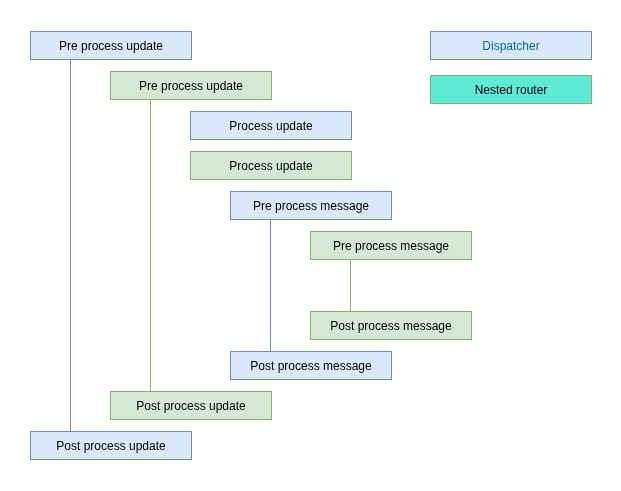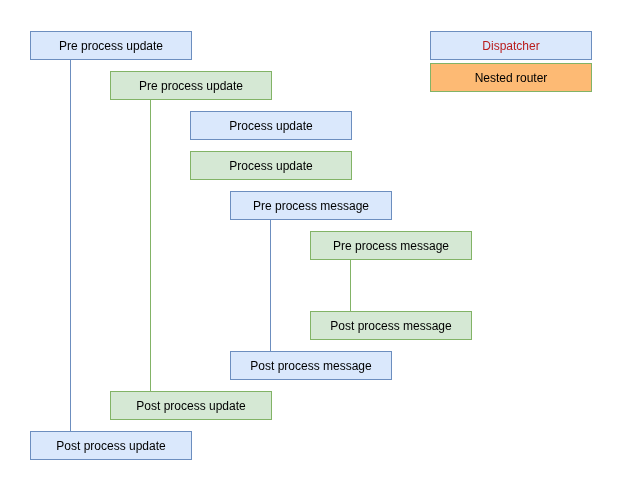--- a/index.html
+++ b/index.html
@@ -37,27 +37,27 @@
 <body>
 
 <div id="canvas" style="width: 621px; height: 491px; background: rgb(255, 255, 255);">
     <div class="connector" style="left: 70px; top: 60px; height: 371px; background: rgb(108, 142, 191);"></div>
     <div class="connector" style="left: 150px; top: 100px; height: 291px; background: rgb(130, 179, 102);"></div>
     <div class="connector" style="left: 270px; top: 220px; height: 131px; background: rgb(108, 142, 191);"></div>
     <div class="connector" style="left: 350px; top: 260px; height: 51px; background: rgb(130, 179, 102);"></div>
     <div class="node" style="left: 30px; top: 31px; width: 162px; height: 29px; background: rgb(218, 232, 252); border-color: rgb(108, 142, 191); color: rgb(0, 0, 0);">
       <span>Pre process update</span>
     </div>
-    <div class="node" style="left: 430px; top: 31px; width: 162px; height: 29px; background: rgb(218, 232, 252); border-color: rgb(108, 142, 191); color: #b91c1c;">
+    <div class="node" style="left: 430px; top: 31px; width: 162px; height: 29px; background: rgb(218, 232, 252); border-color: rgb(108, 142, 191); color: #0369a1;">
       <span>Dispatcher</span>
     </div>
     <div class="node" style="left: 110px; top: 71px; width: 162px; height: 29px; background: rgb(213, 232, 212); border-color: rgb(130, 179, 102); color: rgb(0, 0, 0);">
       <span>Pre process update</span>
     </div>
-    <div class="node" style="left: 430px; top: 63px; width: 162px; height: 29px; background: #fdba74; border-color: rgb(130, 179, 102); color: rgb(0, 0, 0);">
+    <div class="node" style="left: 430px; top: 75px; width: 162px; height: 29px; background: #5eead4; border-color: rgb(130, 179, 102); color: rgb(0, 0, 0);">
       <span>Nested router</span>
     </div>
     <div class="node" style="left: 190px; top: 111px; width: 162px; height: 29px; background: rgb(218, 232, 252); border-color: rgb(108, 142, 191); color: rgb(0, 0, 0);">
       <span>Process update</span>
     </div>
     <div class="node" style="left: 190px; top: 151px; width: 162px; height: 29px; background: rgb(213, 232, 212); border-color: rgb(130, 179, 102); color: rgb(0, 0, 0);">
       <span>Process update</span>
     </div>
     <div class="node" style="left: 230px; top: 191px; width: 162px; height: 29px; background: rgb(218, 232, 252); border-color: rgb(108, 142, 191); color: rgb(0, 0, 0);">
       <span>Pre process message</span>

